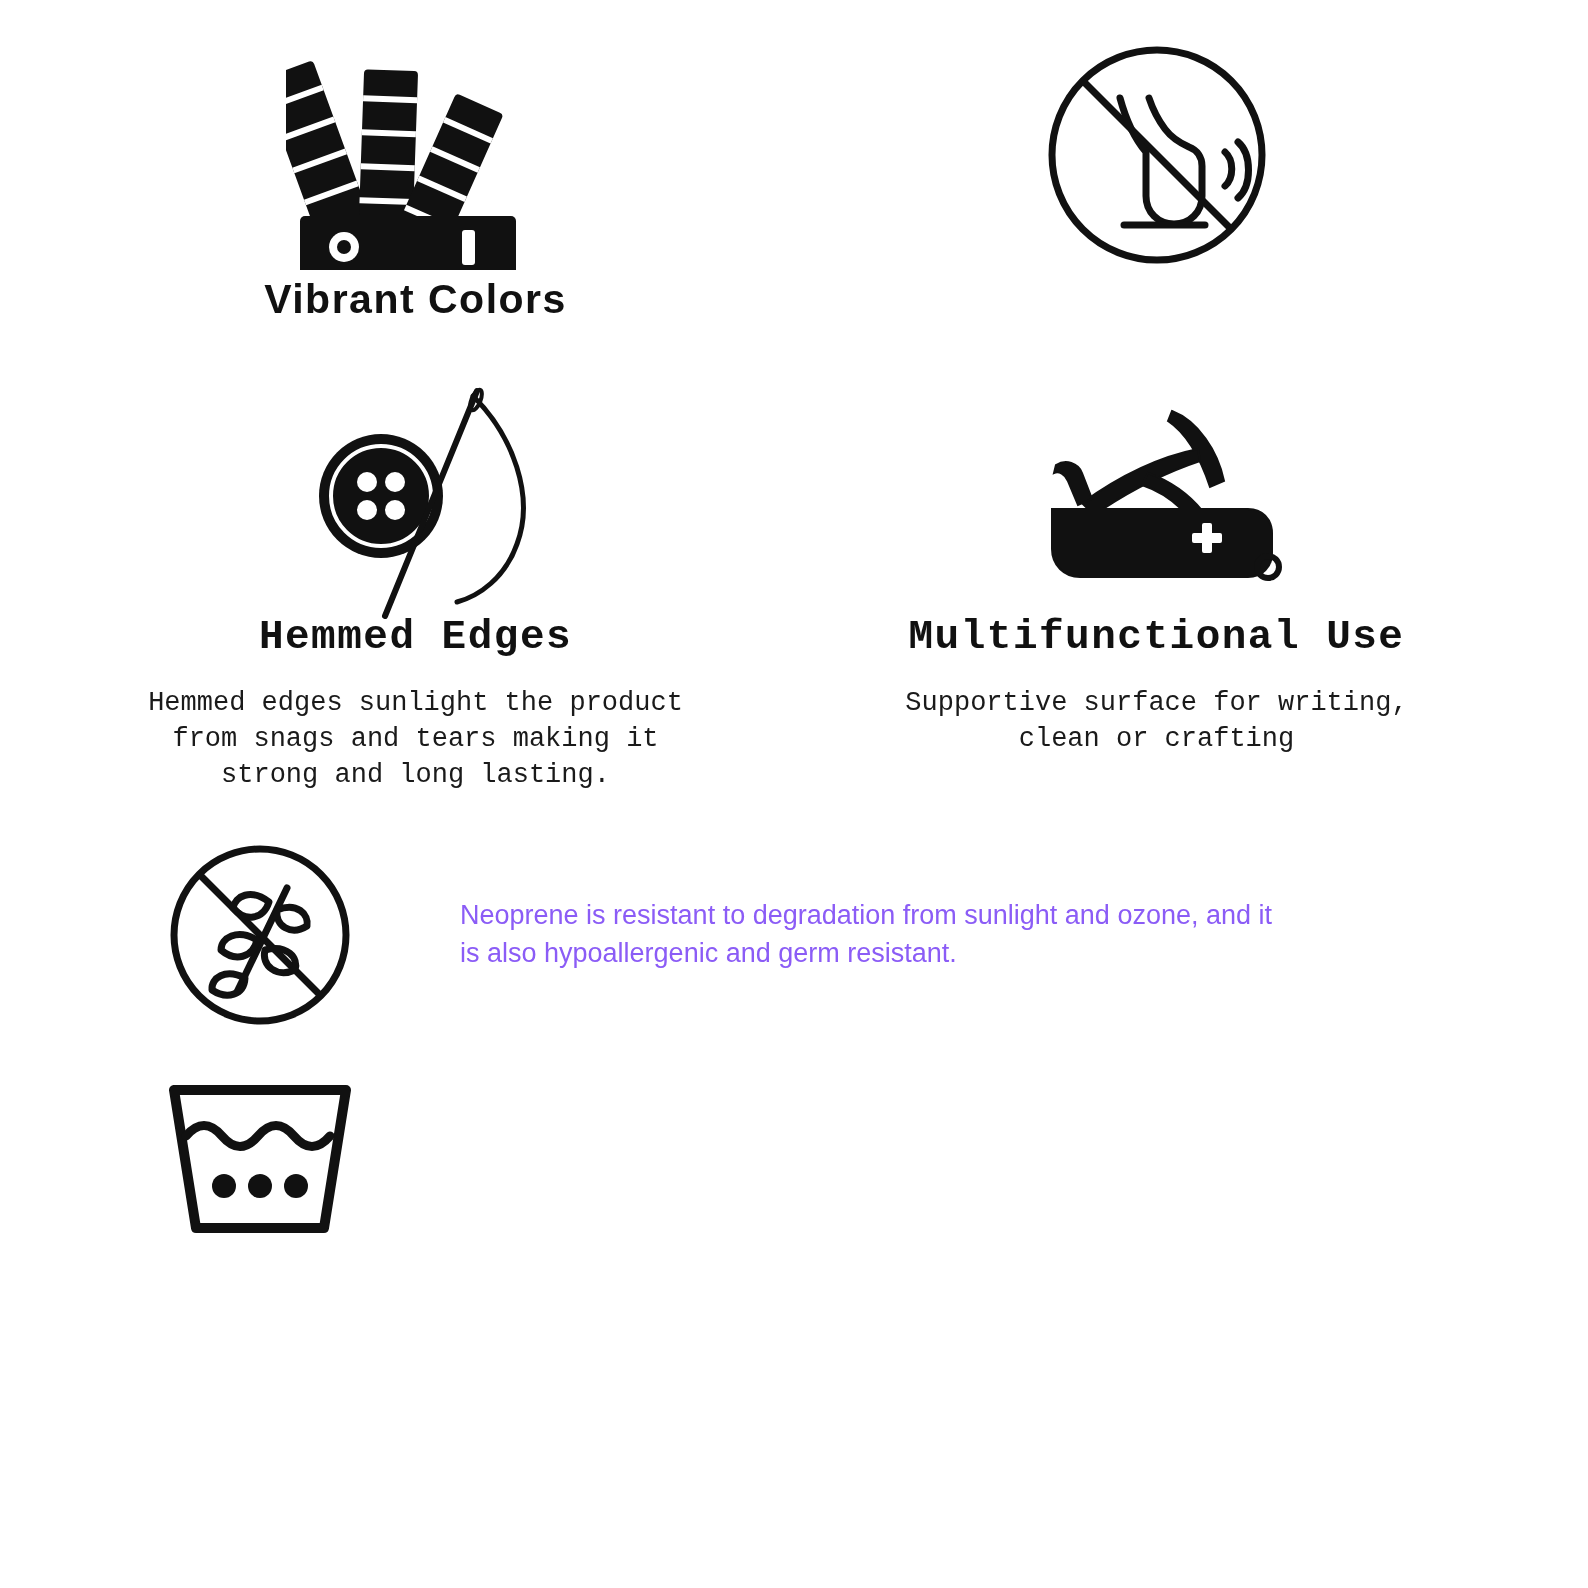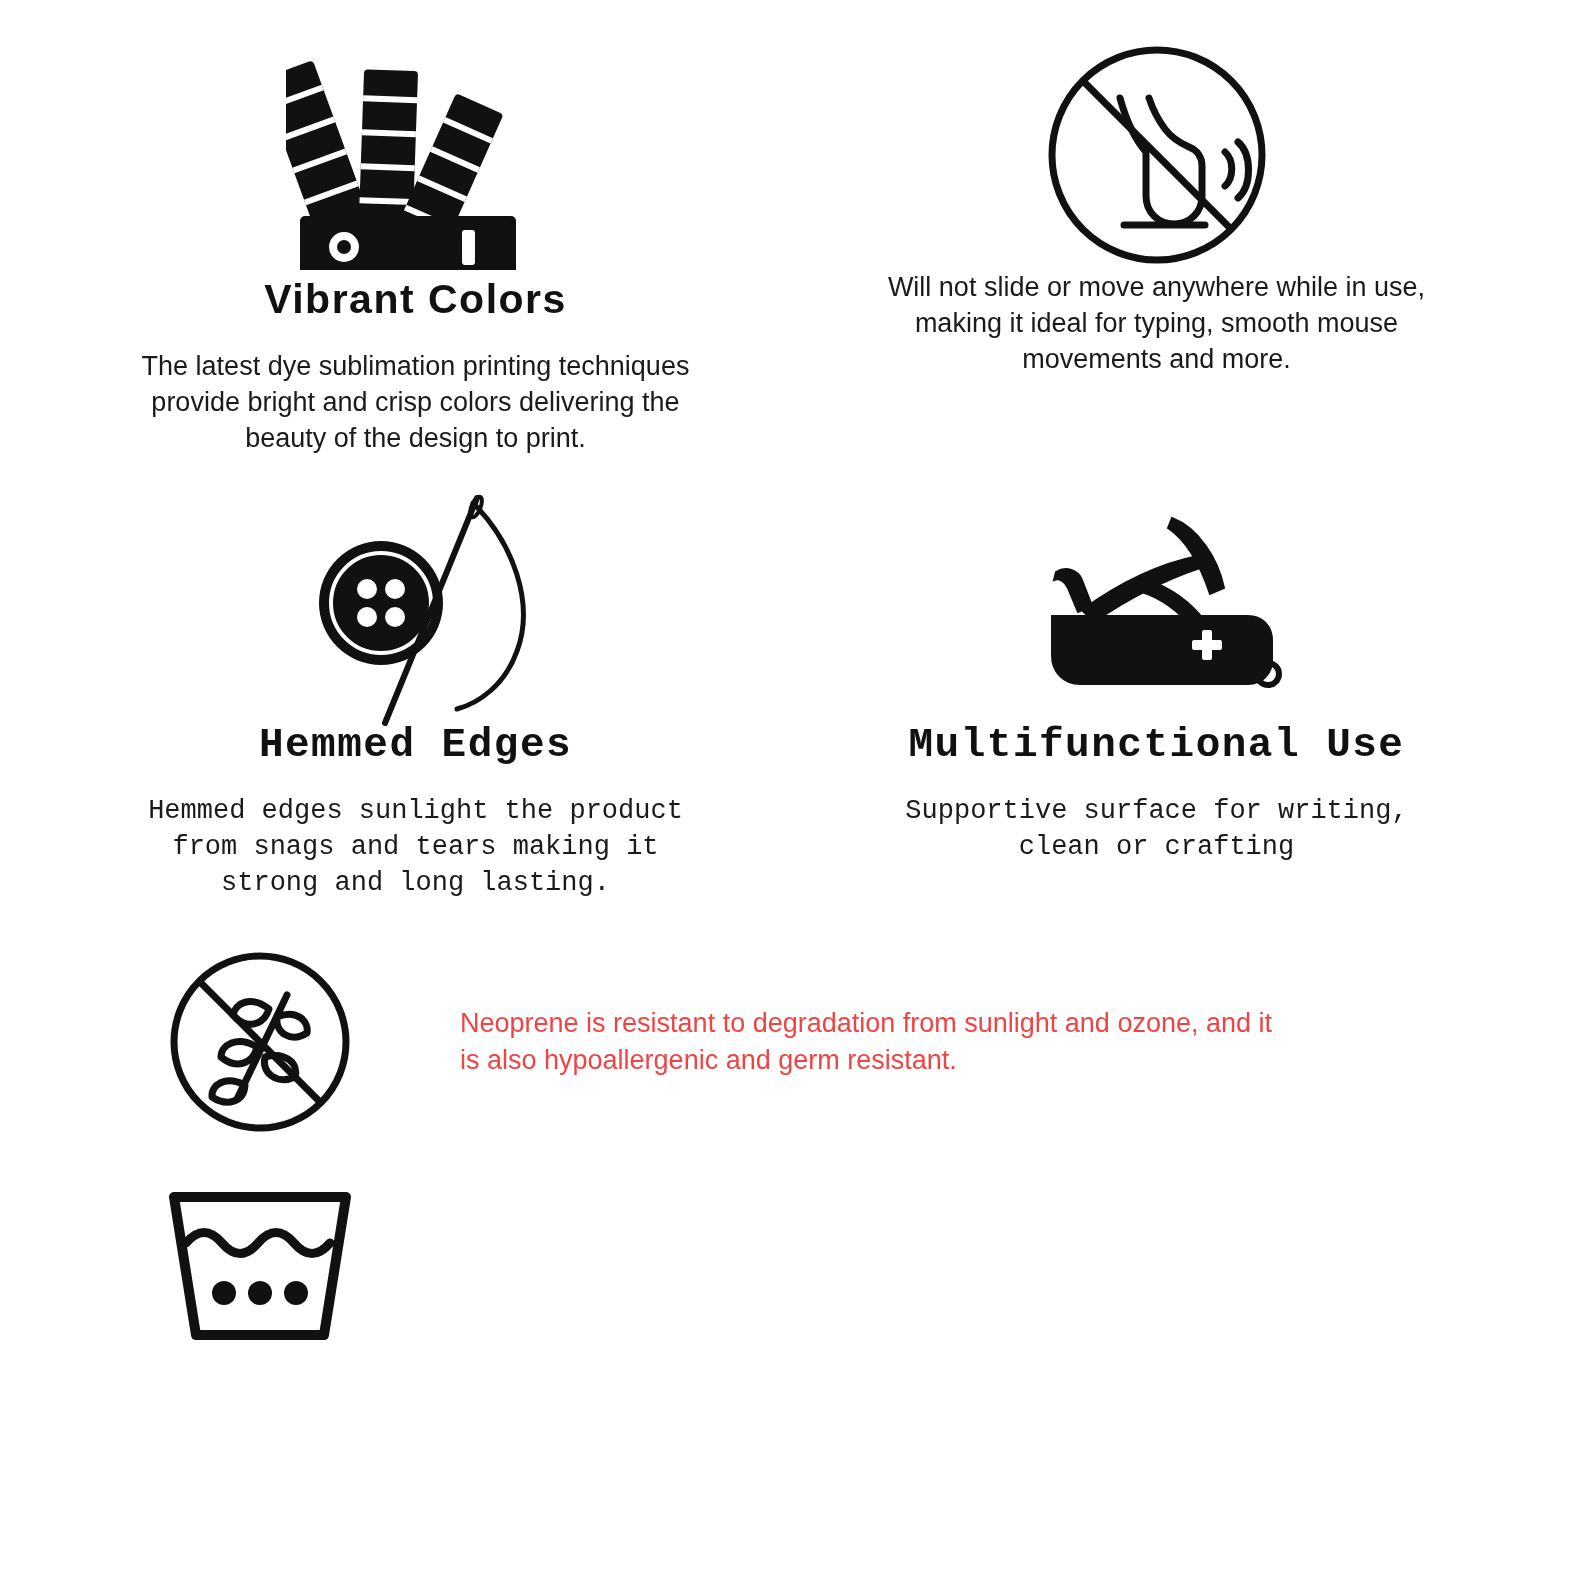--- a/index.html
+++ b/index.html
@@ -71,21 +71,21 @@
     width: 400px;
     min-width: 400px;
     display: flex;
     justify-content: center;
     align-items: center;
   }
   .side-text {
     font-size: 27px;
     line-height: 1.38;
     max-width: 830px;
-    color: #ef4444;
+    color: #8b5cf6;
   }
 
   svg { display: block; }
 </style>
 </head>
 <body>
 
 <div class="sheet">
 
   <div class="grid row-top">
@@ -118,38 +118,36 @@
             </g>
 
             <rect x="14" y="176" width="216" height="62" rx="5"></rect>
             <circle cx="58" cy="207" r="15" fill="#fff"></circle>
             <circle cx="58" cy="207" r="7" fill="#111"></circle>
             <rect x="176" y="190" width="13" height="35" rx="3" fill="#fff"></rect>
           </g>
         </svg>
       </div>
       <div class="card-title">Vibrant Colors</div>
-      <div class="card-desc">The latest dye sublimation printing techniques provide bright and crisp colors delivering the beauty of the design to print.</div>
     </div>
 
     <div class="card">
       <div class="icon-box">
         <svg width="230" height="230" viewBox="0 0 230 230">
           <g fill="none" stroke="#111" stroke-width="7">
             <circle cx="115" cy="115" r="105"></circle>
             <line x1="41" y1="41" x2="189" y2="189"></line>
 
             <path d="M78 58 c6 22 14 40 26 54 l0 44 c0 16 12 28 28 28 16 0 28-12 28-28 l0-30 c0-9-5-16-13-19 -9-4-18-10-24-18 -6-8-12-19-16-31" stroke-linecap="round" stroke-linejoin="round"></path>
             <line x1="82" y1="185" x2="163" y2="185" stroke-linecap="round"></line>
             <path d="M183 112 c9 8 9 26 0 34" stroke-linecap="round"></path>
             <path d="M196 102 c14 12 14 44 0 56" stroke-linecap="round"></path>
           </g>
         </svg>
       </div>
-      <div class="card-desc">Will not slide or move anywhere while in use, making it ideal for typing, smooth mouse movements and more.</div>
     </div>
 
   </div>
 
   <div class="grid row-mid">
 
     <div class="card">
       <div class="icon-box small">
         <svg width="270" height="270" viewBox="0 0 270 270">
           <g>

